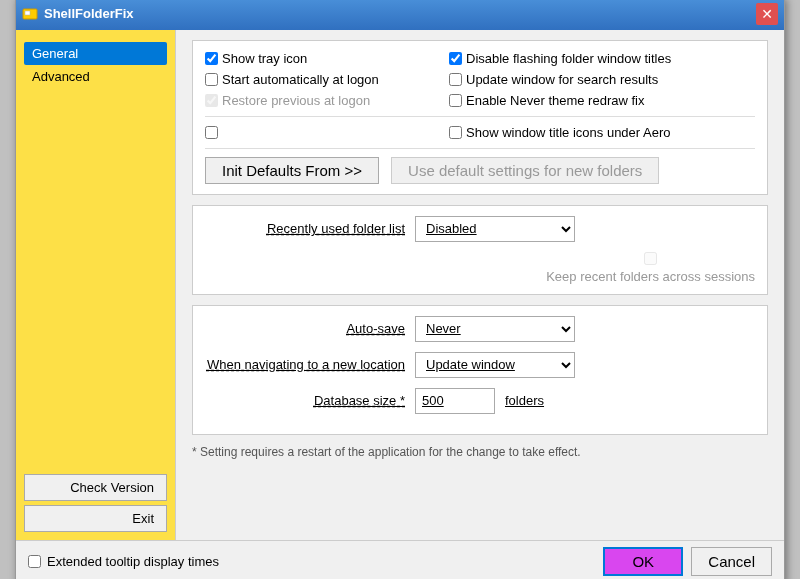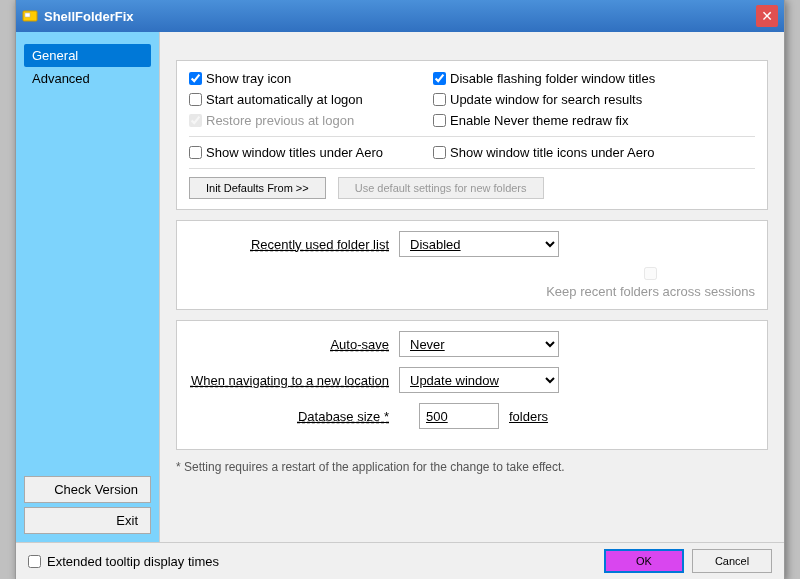--- a/index.html
+++ b/index.html
@@ -49,24 +49,24 @@
       border: none;
       color: white;
       font-size: 14px;
       cursor: pointer;
       display: flex;
       align-items: center;
       justify-content: center;
       border-radius: 2px;
     }
     .sidebar {
-      width: 144px;
+      width: 160px;
       border-right: 1px solid #ccc;
       padding: 4px;
-      background: #7dd3fc;
+      background: #fde047;
       display: flex;
       flex-direction: column;
       gap: 2px;
     }
     .sidebar-item {
       padding: 4px 8px;
       cursor: pointer;
       border-radius: 2px;
       font-size: 13px;
     }
@@ -76,21 +76,21 @@
     }
     .sidebar-footer {
       margin-top: auto;
       display: flex;
       flex-direction: column;
       gap: 4px;
       padding: 4px;
     }
     .main {
       flex: 1;
-      padding: 28px 16px;
+      padding: 10px 16px;
       overflow-y: auto;
     }
     .section {
       border: 1px solid #ccc;
       padding: 10px 12px;
       margin-bottom: 10px;
       background: #fff;
     }
     .checkrow {
       display: flex;
@@ -125,21 +125,21 @@
       display: flex;
       align-items: center;
       gap: 12px;
       margin-top: 4px;
     }
     .win-button {
       padding: 4px 16px;
       background: #f0f0f0;
       border: 1px solid #aaa;
       cursor: pointer;
-      font-size: 11px;
+      font-size: 15px;
       min-width: 80px;
     }
     .win-button.disabled {
       color: #999;
       border-color: #ccc;
       cursor: default;
     }
     .win-button.primary {
       background: #d946ef;
       border: 2px solid #0078d7;
@@ -167,21 +167,20 @@
       background: white;
       min-width: 160px;
       height: 26px;
     }
     input[type=text] {
       padding: 3px 6px;
       font-size: 13px;
       border: 1px solid #aaa;
       width: 80px;
       height: 26px;
-      margin-left: 20px;
     }
     .footer-note {
       font-size: 12px;
       color: #555;
       margin-bottom: 8px;
     }
     .bottom-bar {
       display: flex;
       align-items: center;
       justify-content: space-between;
@@ -275,21 +274,20 @@
             <input type="checkbox" id="cb6" style="">
             <label for="cb6">Enable Never theme redraw fix</label>
           </div>
         </div>
 
         <hr class="divider">
 
         <div class="checkrow">
           <div class="check-item">
             <input type="checkbox" id="cb7" style="">
-            <label for="cb7">Show window titles under Aero</label>
           </div>
           <div class="check-item">
             <input type="checkbox" id="cb8" style="">
             <label for="cb8">Show window title icons under Aero</label>
           </div>
         </div>
 
         <hr class="divider">
 
         <div class="button-row">

